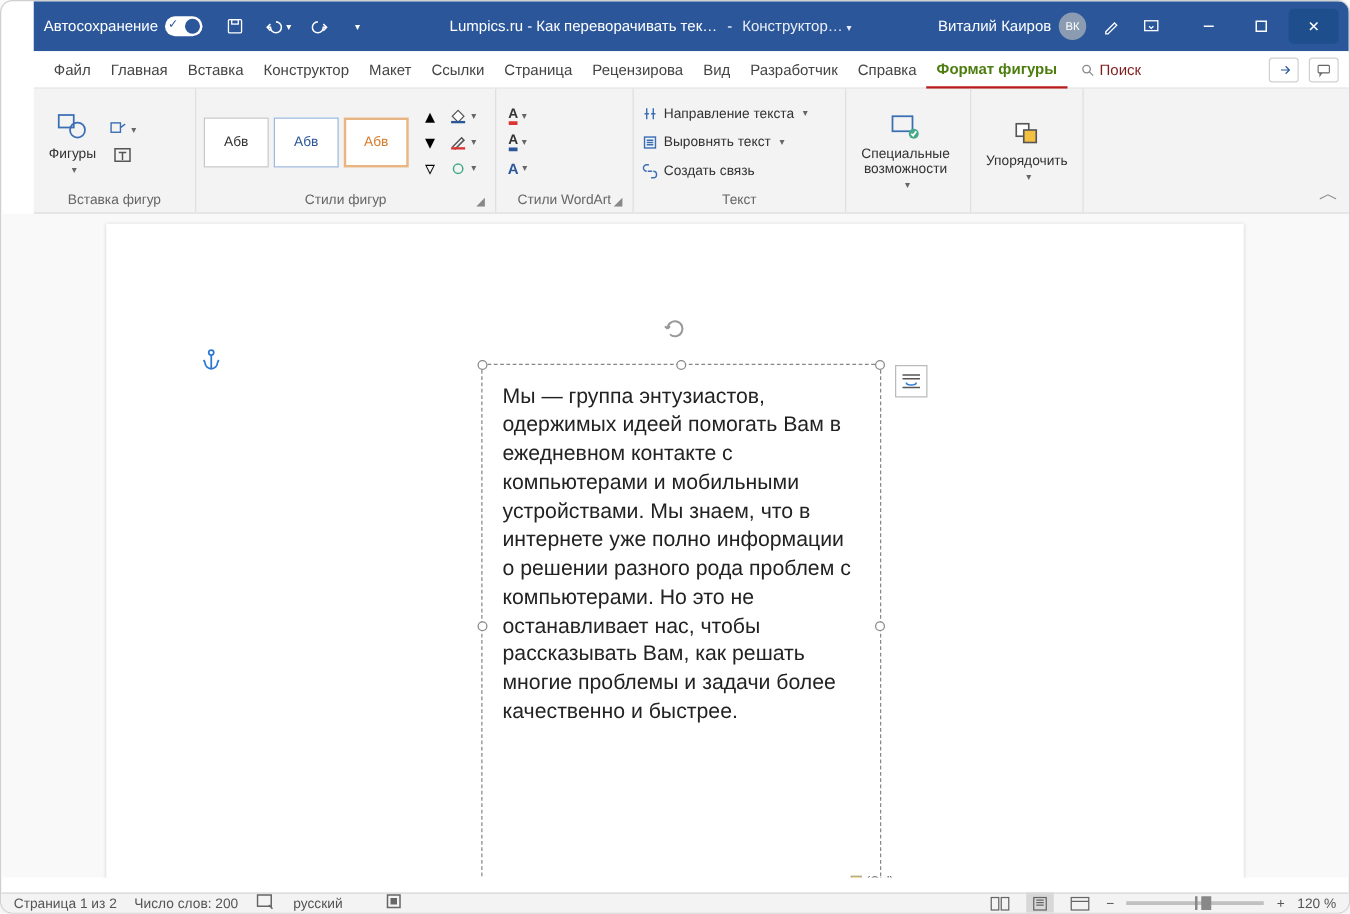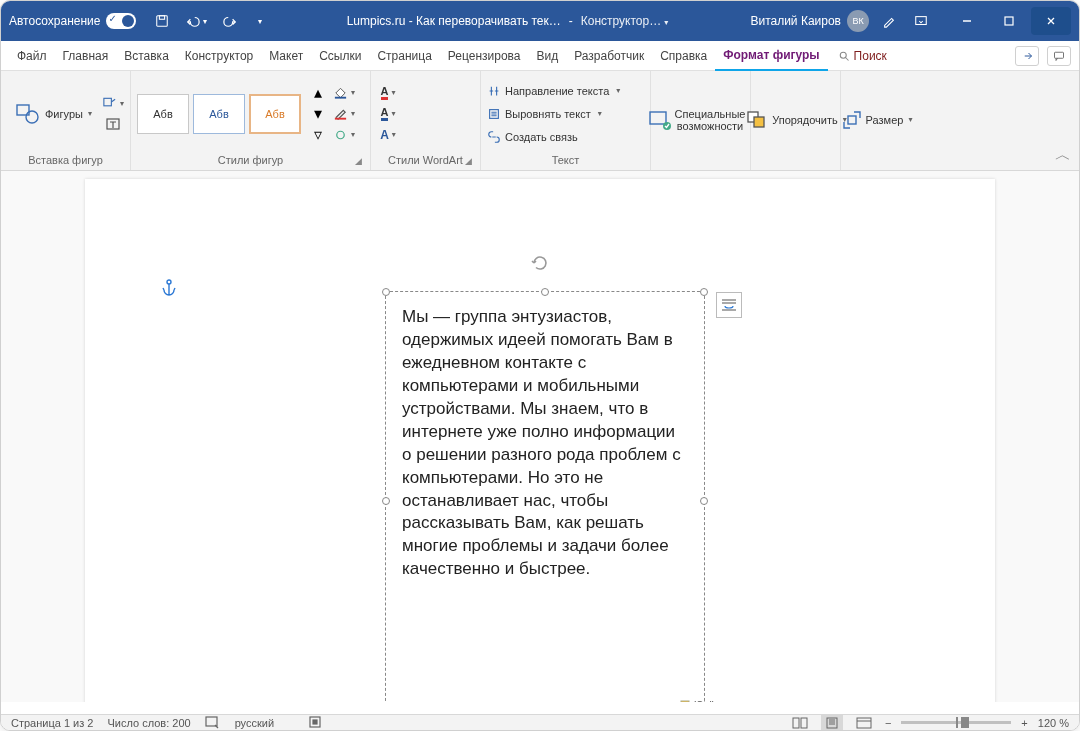--- a/index.html
+++ b/index.html
@@ -1,45 +1,45 @@
 <!DOCTYPE html>
 <html><head>
 <meta charset="utf-8">
 <style>
 *{box-sizing:border-box;margin:0;padding:0;font-family:"Segoe UI",Arial,sans-serif;}
 body{background:#fff;overflow:hidden;}
-.window{width:1080px;height:731px;border:1px solid #d0d0d0;border-radius:10px;overflow:hidden;position:relative;background:#fff;box-shadow:0 2px 8px rgba(0,0,0,0.1);}
+.window{width:1080px;height:731px;border:1px solid #d0d0d0;border-radius:10px;overflow:hidden;position:relative;background:#fff;box-shadow:0 2px 8px rgba(0,0,0,0.1);padding-left:26px;}
 .titlebar{height:40px;background:#2b579a;display:flex;align-items:center;color:#fff;font-size:12px;padding:0 8px;gap:8px;}
 .autosave{display:flex;align-items:center;gap:6px;}
 .toggle{width:30px;height:16px;background:#fff;border-radius:8px;position:relative;}
 .toggle::after{content:"✓";position:absolute;left:2px;top:0;font-size:10px;color:#2b579a;}
 .toggle::before{content:"";position:absolute;right:2px;top:2px;width:12px;height:12px;background:#2b579a;border-radius:50%;}
 .qat{display:flex;align-items:center;gap:10px;margin-left:6px;}
 .qat svg,.ticon svg{width:14px;height:14px;}
 .ticon{display:flex;align-items:center;justify-content:center;width:24px;height:24px;cursor:pointer;}
 .doc-title{flex:1;text-align:center;display:flex;align-items:center;justify-content:center;gap:8px;overflow:hidden;}
 .doc-title span{white-space:nowrap;}
 .saving{opacity:0.9;}
 .user{display:flex;align-items:center;gap:6px;}
 .avatar{width:22px;height:22px;border-radius:50%;background:#8a9bb2;display:flex;align-items:center;justify-content:center;font-size:9px;color:#fff;}
 .winbtns{display:flex;gap:2px;margin-left:6px;}
 .winbtn{width:40px;height:28px;display:flex;align-items:center;justify-content:center;cursor:pointer;}
 .winbtn.close{background:#1e4e8c;border-radius:4px;}
 .tabs{height:30px;background:#fff;border-bottom:1px solid #e0e0e0;display:flex;align-items:center;padding:0 8px;font-size:12px;color:#444;}
 .tab{padding:0 8px;height:30px;display:flex;align-items:center;cursor:pointer;white-space:nowrap;}
-.tab.active{color:#701a75;font-weight:600;border-bottom:2px solid #0ea5e9;}
+.tab.active{color:#4d7c0f;font-weight:600;border-bottom:2px solid #b91c1c;}
 .search{display:flex;align-items:center;gap:4px;margin-left:10px;color:#7f1d1d;}
 .tabs-right{margin-left:auto;display:flex;align-items:center;gap:8px;}
 .shbtn{width:24px;height:20px;border:1px solid #d0d0d0;border-radius:3px;display:flex;align-items:center;justify-content:center;}
 .ribbon{height:100px;background:#f3f3f3;border-bottom:1px solid #d8d8d8;display:flex;position:relative;}
 .group{border-right:1px solid #e0e0e0;display:flex;flex-direction:column;padding:4px 6px 2px;}
 .group-body{flex:1;display:flex;align-items:center;gap:4px;}
 .group-label{font-size:11px;color:#666;text-align:center;padding:2px 0;position:relative;}
 .dlaunch{position:absolute;right:2px;bottom:2px;font-size:9px;color:#888;}
-.bigbtn{display:flex;flex-direction:row;align-items:center;justify-content:center;gap:2px;padding:2px 6px;cursor:pointer;font-size:11px;color:#333;text-align:center;min-width:48px;}
+.bigbtn{display:flex;flex-direction:column;align-items:center;justify-content:center;gap:2px;padding:2px 6px;cursor:pointer;font-size:11px;color:#333;text-align:center;min-width:48px;}
 .bigbtn .ic{width:30px;height:28px;display:flex;align-items:center;justify-content:center;}
 .gal-item{width:52px;height:40px;border:1px solid #c8c8c8;background:#fff;display:flex;align-items:center;justify-content:center;font-size:11px;color:#333;cursor:pointer;}
 .gal-item.sel{border:2px solid #e8a33d;}
 .gal-item.blue{color:#2b579a;border-color:#9db9dc;}
 .gal-item.orange{color:#d97b29;border-color:#e8b585;}
 .vstack{display:flex;flex-direction:column;gap:3px;}
 .minibtn{width:22px;height:18px;display:flex;align-items:center;justify-content:center;cursor:pointer;}
 .txt-row{display:flex;align-items:center;gap:4px;font-size:11px;color:#333;cursor:pointer;height:22px;white-space:nowrap;}
 .collapse{position:absolute;right:8px;bottom:4px;color:#888;cursor:pointer;}
 .canvas{position:absolute;top:170px;left:0;right:0;bottom:28px;background:#f9f9f9;overflow:hidden;display:flex;justify-content:center;}
@@ -298,31 +298,20 @@
                 <rect x="10" y="9" width="10" height="10" fill="#f4c042"></rect>
               </svg>
             </div>
         <span>Упорядочить</span>
       </div>
     </div>
     <div class="group-label"></div>
   </div>
 
   <div class="group" style="width:70px;border-right:none">
-    <div class="group-body">
-      <div class="bigbtn dd">
-        <div class="ic">
-              <svg width="24" height="24" viewBox="0 0 24 24" fill="none" stroke="#3b6fb5" stroke-width="1.4">
-                <path d="M4 14v6h6M20 10V4h-6"></path>
-                <rect x="8" y="8" width="8" height="8"></rect>
-              </svg>
-            </div>
-        <span>Размер</span>
-      </div>
-    </div>
     <div class="group-label"></div>
   </div>
 
   <span class="collapse">︿</span>
 </div>
 
 <div class="canvas">
   <div class="page">
     <div class="anchor"><svg width="16" height="18" viewBox="0 0 16 18" fill="none" stroke="#2b78d4" stroke-width="1.4">
             <circle cx="8" cy="3" r="2"></circle>

